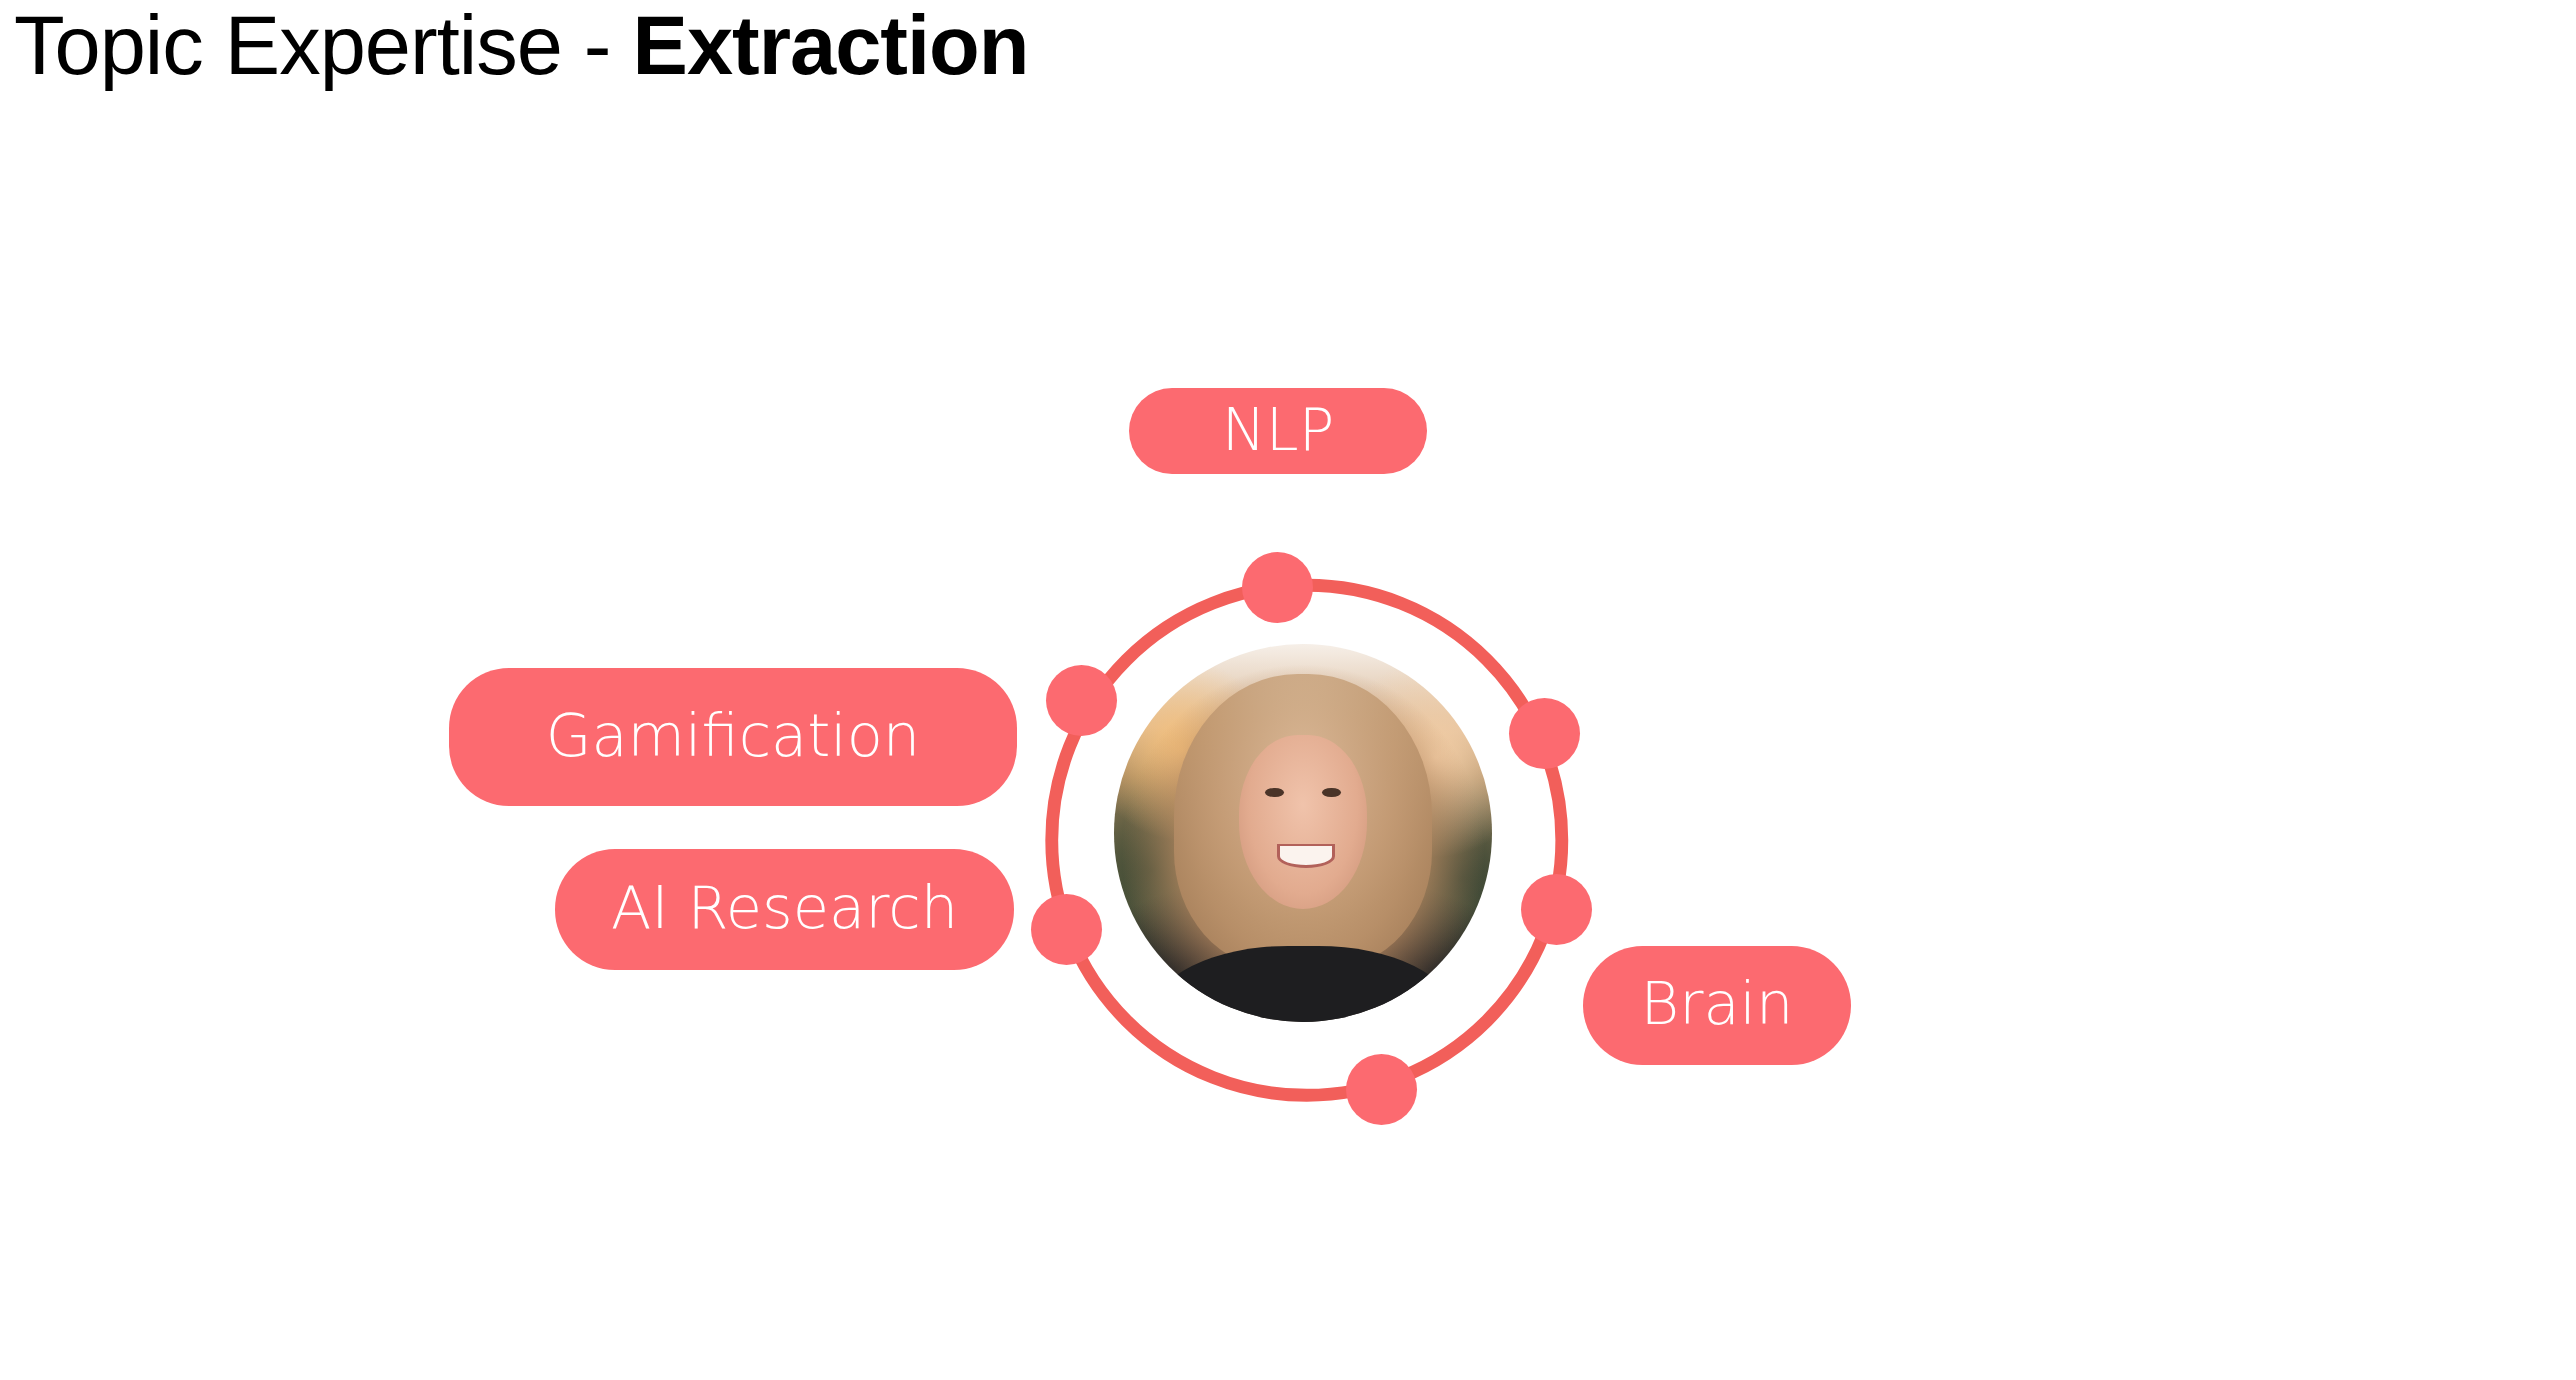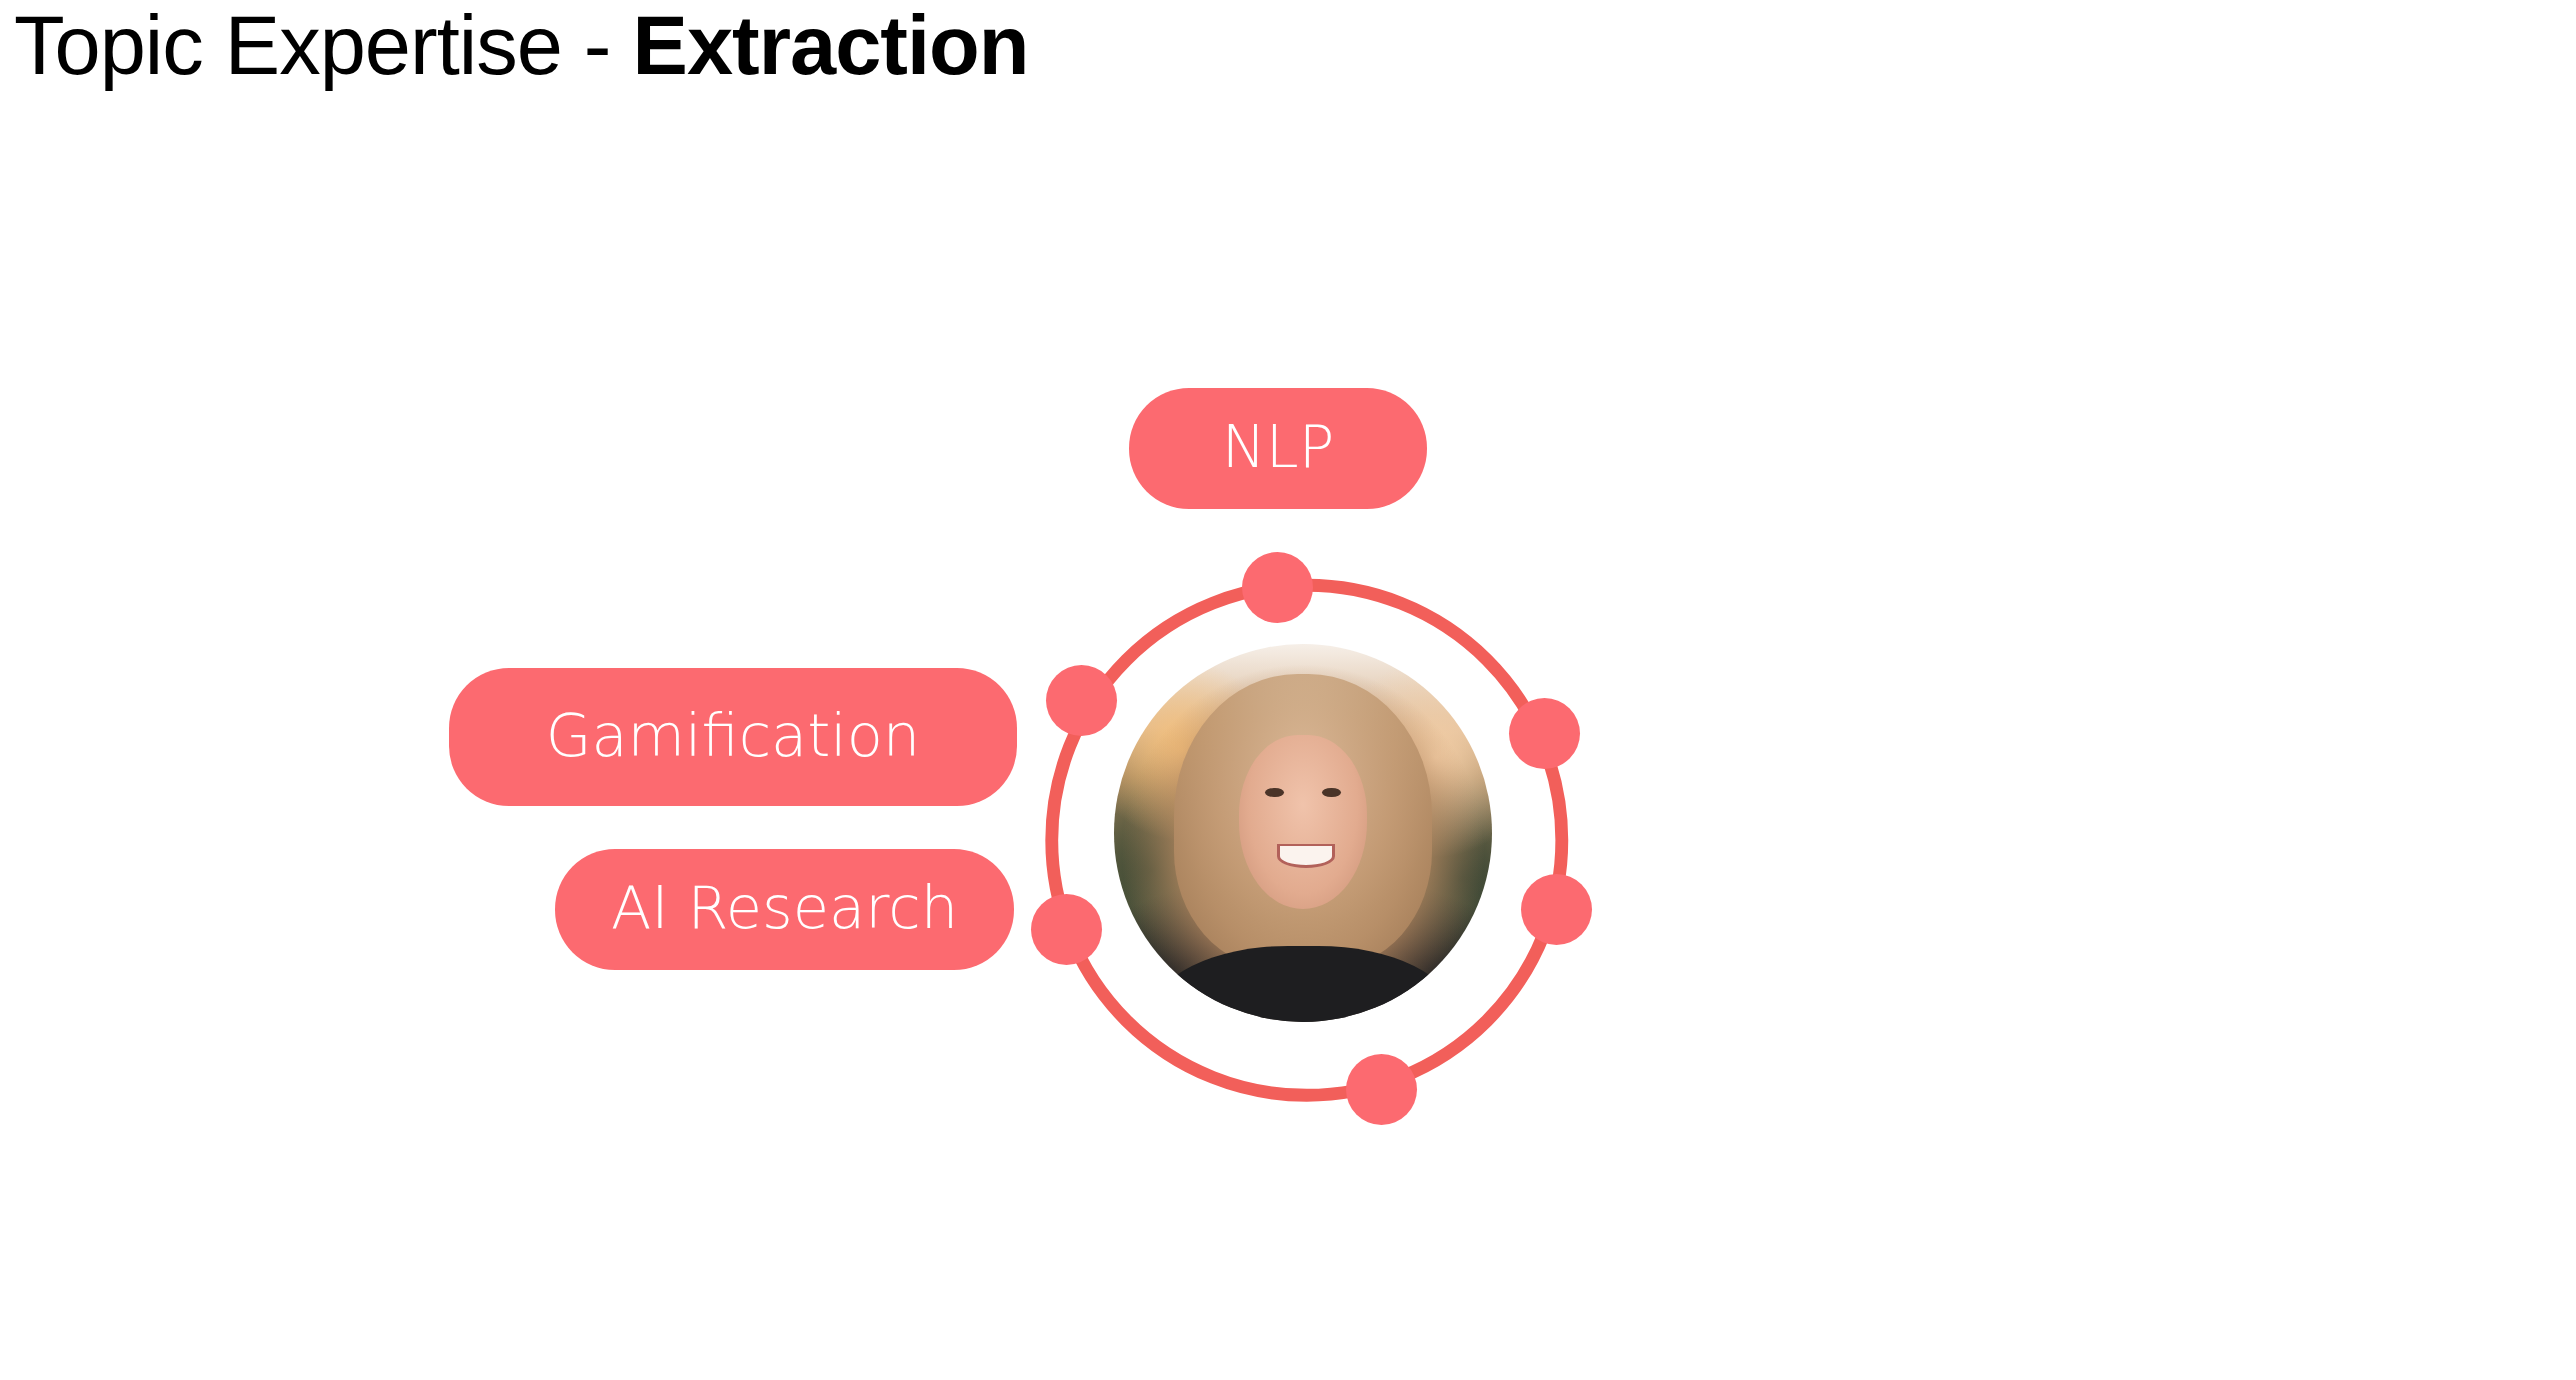--- a/index.html
+++ b/index.html
@@ -160,22 +160,25 @@
     <div class="top"></div>
   </div>
 
   <div class="dot" style="left:1242px; top:552px;"></div>
   <div class="dot" style="left:1509px; top:698px;"></div>
   <div class="dot" style="left:1521px; top:874px;"></div>
   <div class="dot" style="left:1346px; top:1054px;"></div>
   <div class="dot" style="left:1046px; top:665px;"></div>
   <div class="dot" style="left:1031px; top:894px;"></div>
 
-  <div class="pill" style="left:1129px; top:388px; width:298px; height:121px;">
+  <div class="pill" style="left:1129px; top:388px; width:298px; height:86px;">
     <span>NLP</span>
+  </div>
+  <div class="pill" style="left:1583px; top:946px; width:268px; height:119px;">
+    <span>Brain</span>
   </div>
   <div class="pill" style="left:555px; top:849px; width:459px; height:121px;">
     <span>AI Research</span>
   </div>
   <div class="pill" style="left:449px; top:668px; width:568px; height:138px;">
     <span>Gamification</span>
   </div>
 
 </div>
 

